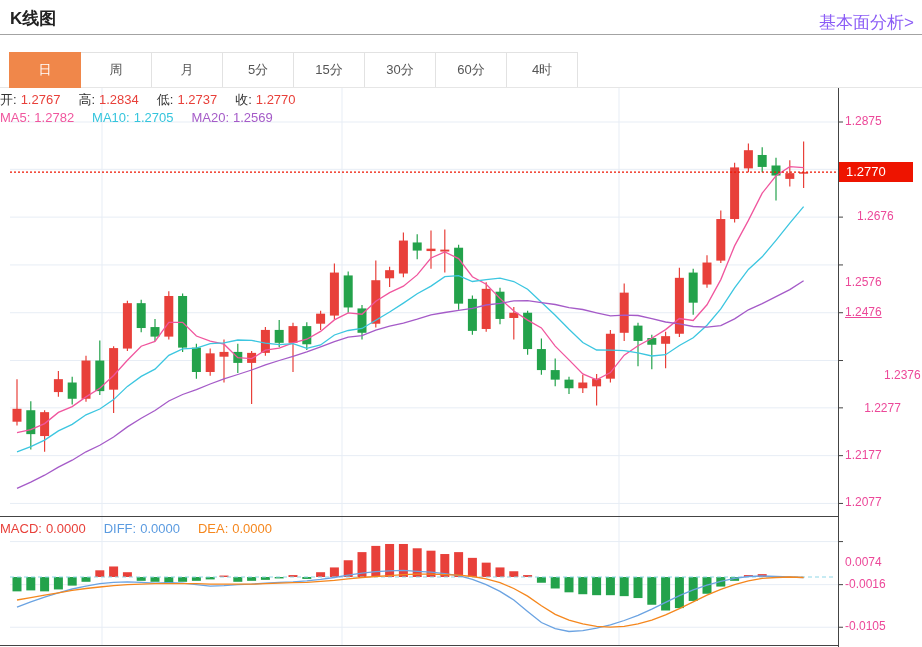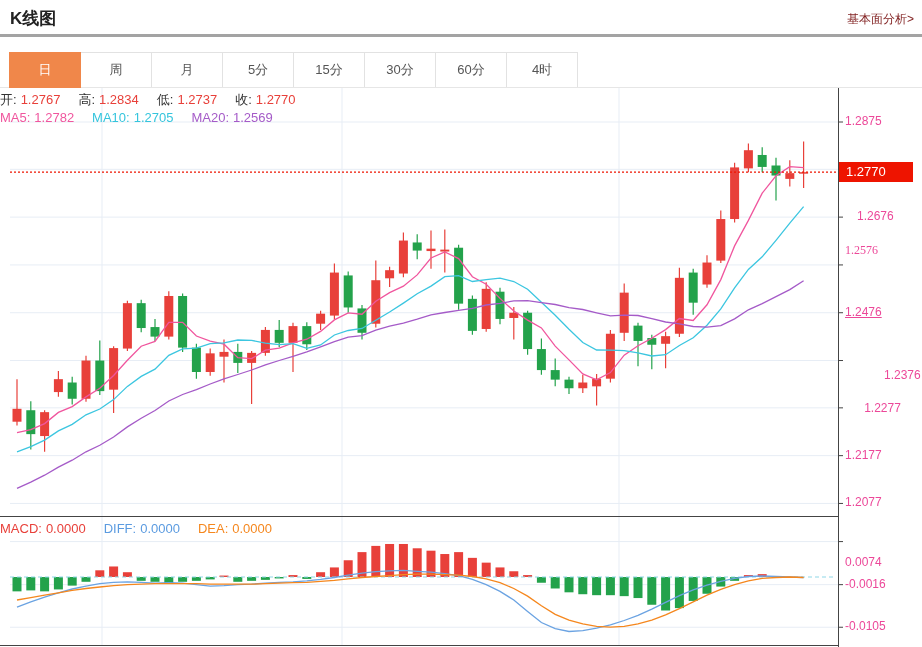--- a/index.html
+++ b/index.html
@@ -1,20 +1,20 @@
 <!DOCTYPE html>
 <html><head>
 <meta charset="utf-8">
 <style>
   html,body{margin:0;padding:0;background:#fff;}
   body{width:922px;height:647px;position:relative;overflow:hidden;
        font-family:"Liberation Sans","DejaVu Sans",sans-serif;-webkit-font-smoothing:antialiased;}
-  .header{position:absolute;left:0;top:0;width:922px;height:34px;border-bottom:3px solid #a3a3a3;}
+  .header{position:absolute;left:0;top:0;width:922px;height:34px;border-bottom:1px solid #a3a3a3;}
   .title{position:absolute;left:10px;top:7px;font-size:17px;font-weight:bold;color:#222;}
-  .fundamental-link{position:absolute;right:8px;top:11px;font-size:12px;color:#7f1d1d;cursor:pointer;text-decoration:none;}
+  .fundamental-link{position:absolute;right:8px;top:11px;font-size:17px;color:#8b5cf6;cursor:pointer;text-decoration:none;}
   .tabs{position:absolute;left:10px;top:52px;height:36px;display:flex;}
   .tab{width:70px;height:34px;line-height:34px;text-align:center;font-size:13px;color:#555;
        background:#fff;border:1px solid #e2e2e2;margin-left:-1px;cursor:pointer;box-sizing:content-box;}
   .tab.active{background:#f0874a;border-color:#f0874a;color:#fff;position:relative;z-index:2;}
   .tabline{position:absolute;left:0;top:87px;width:922px;height:0;border-bottom:1px solid #e6e6e6;}
   .legend{position:absolute;left:0;font-size:13px;white-space:nowrap;z-index:5;}
   .legend span{margin-right:4px;}
   .legend .grp{margin-right:14px;display:inline-block;}
   #chart-svg{position:absolute;left:0;top:0;}
   .ylab{position:absolute;font-size:12px;color:#ec4899;left:845px;width:75px;z-index:4;}
@@ -264,21 +264,21 @@
     </g>
   </svg>
 
 <div class="legend" style="top:91px;"><span class="grp"><span style="color: rgb(51, 51, 51);">开:</span><span style="color: rgb(232, 64, 58);">1.2767</span></span><span class="grp"><span style="color: rgb(51, 51, 51);">高:</span><span style="color: rgb(232, 64, 58);">1.2834</span></span><span class="grp"><span style="color: rgb(51, 51, 51);">低:</span><span style="color: rgb(232, 64, 58);">1.2737</span></span><span class="grp"><span style="color: rgb(51, 51, 51);">收:</span><span style="color: rgb(232, 64, 58);">1.2770</span></span></div>
 <div class="legend" style="top:110px;"><span class="grp"><span style="color: rgb(240, 86, 158);">MA5:</span><span style="color: rgb(240, 86, 158);">1.2782</span></span><span class="grp"><span style="color: rgb(53, 197, 221);">MA10:</span><span style="color: rgb(53, 197, 221);">1.2705</span></span><span class="grp"><span style="color: rgb(165, 91, 200);">MA20:</span><span style="color: rgb(165, 91, 200);">1.2569</span></span></div>
 <div class="legend" style="top:521px;"><span class="grp"><span style="color: rgb(232, 64, 58);">MACD:</span><span style="color: rgb(232, 64, 58);">0.0000</span></span><span class="grp"><span style="color: rgb(91, 155, 224);">DIFF:</span><span style="color: rgb(91, 155, 224);">0.0000</span></span><span class="grp"><span style="color: rgb(245, 135, 30);">DEA:</span><span style="color: rgb(245, 135, 30);">0.0000</span></span></div>
 
 <div id="ylabels">
     <div class="ylab" style="top: 114px;">1.2875</div>
     <div class="ylab" style="top: 209.122px; margin-left: 12px;">1.2676</div>
-    <div class="ylab" style="top: 243px; font-family: Liberation Serif, serif;">1.2576</div>
+    <div class="ylab" style="top: 275px;">1.2576</div>
     <div class="ylab" style="top: 304.722px; text-decoration: underline;">1.2476</div>
     <div class="ylab" style="top: 368px; margin-left: 39px;">1.2376</div>
     <div class="ylab" style="top: 401px; text-align: center;">1.2277</div>
     <div class="ylab" style="top: 447.644px;">1.2177</div>
     <div class="ylab" style="top: 495.444px;">1.2077</div>
     <div class="ylab" style="top: 533.591px; margin-top: 21px;">0.0074</div>
     <div class="ylab" style="top: 576.656px;">-0.0016</div>
     <div class="ylab" style="top: 619.242px;">-0.0105</div>
   </div>
 <div class="price-tag" style="top: 162.19px; background: rgb(238, 20, 0);">1.2770</div>

